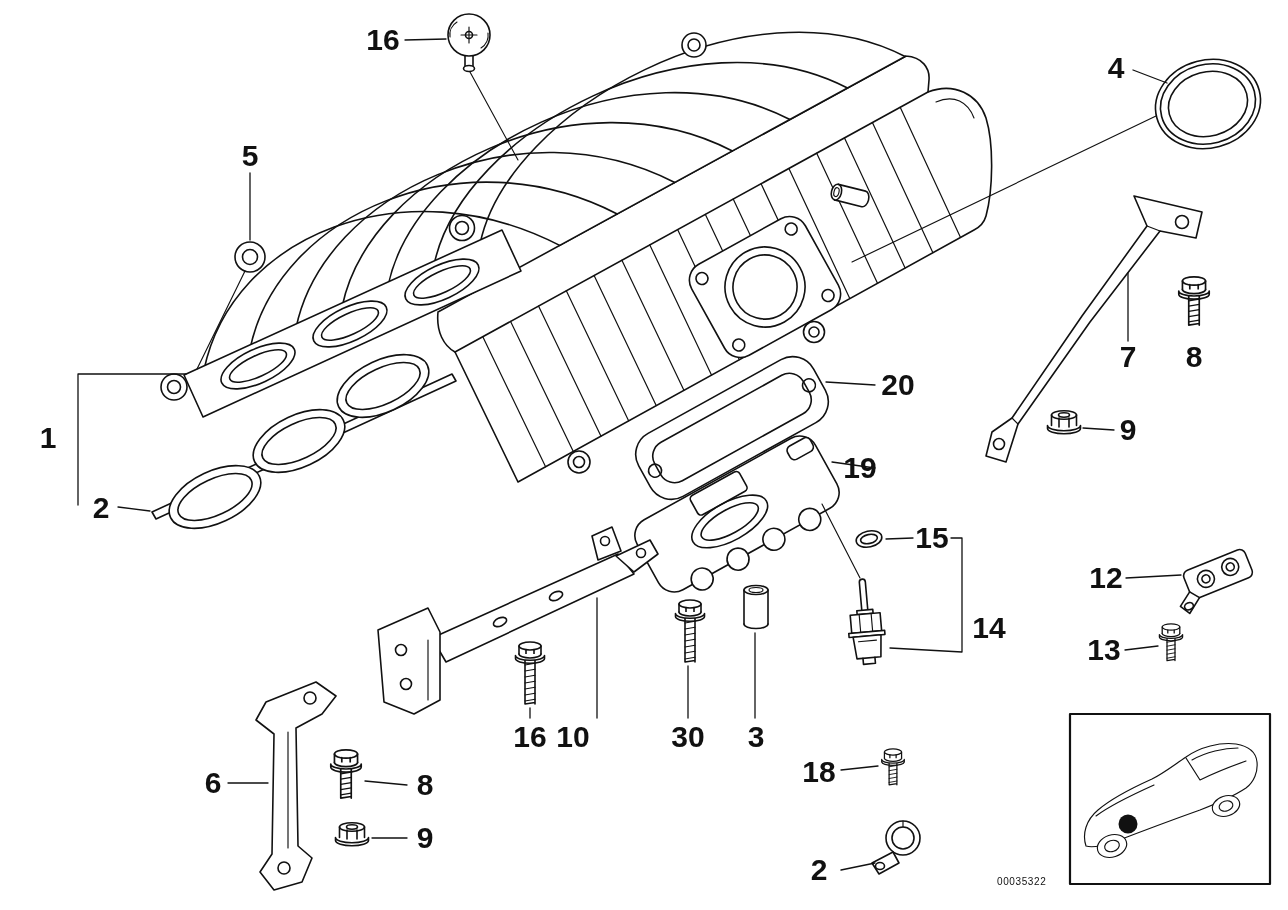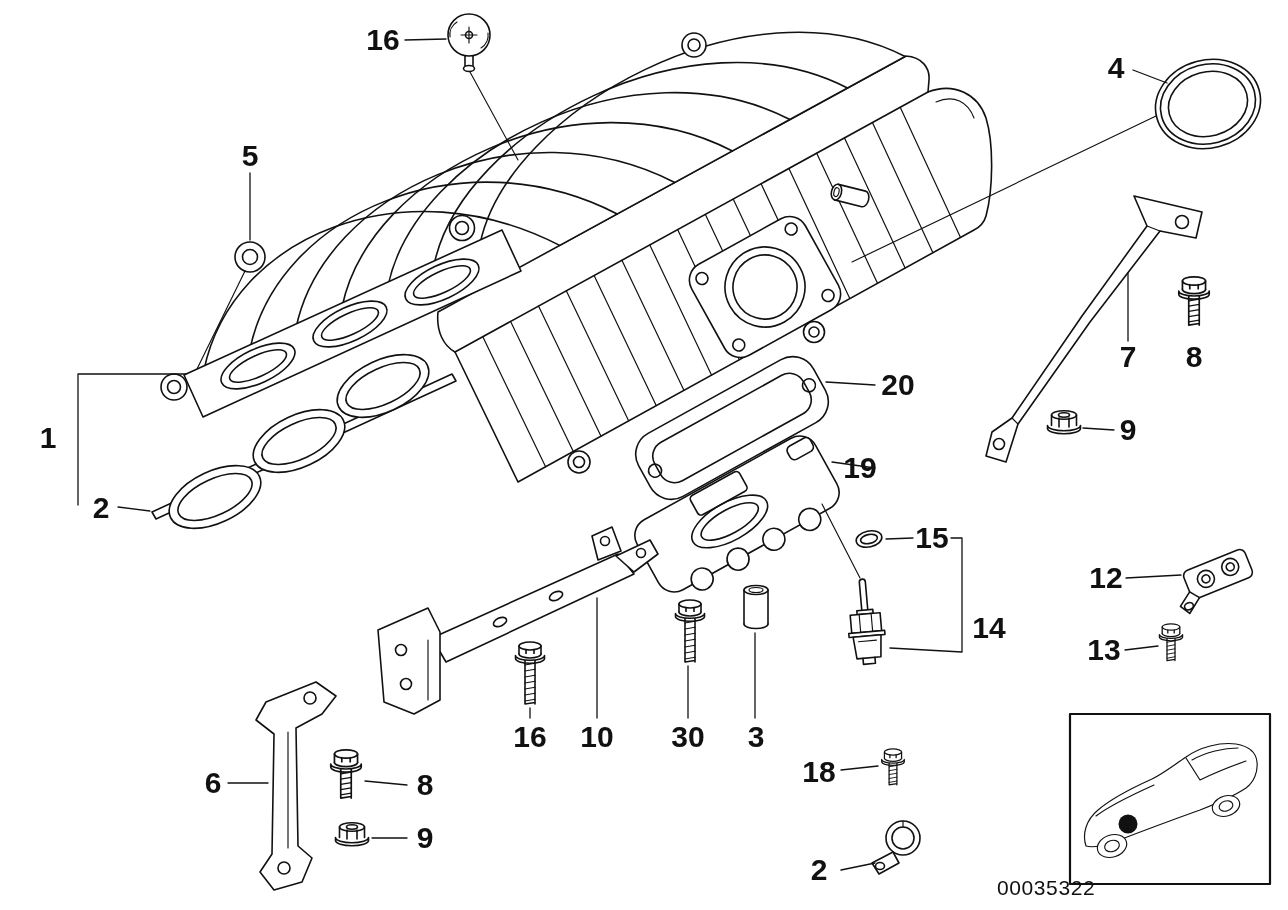--- a/index.html
+++ b/index.html
@@ -7,21 +7,21 @@
   .stage { position:relative; width:1288px; height:910px; background:#ffffff; overflow:hidden; }
   .art { position:absolute; left:0; top:0; width:1288px; height:910px; }
   .callout {
     position:absolute; transform:translate(-50%,-50%);
     font-family:"Liberation Sans", sans-serif;
     font-weight:bold; font-size:30px; color:#111; line-height:1;
     cursor:pointer; user-select:none; white-space:nowrap;
   }
   .code {
     position:absolute; left:997px; top:876px;
-    font-size:21px; letter-spacing:0.6px; color:#111;
+    font-size:10px; letter-spacing:0.6px; color:#111;
   }
   svg .thin { stroke-width:1.15; }
   svg .leader { stroke-width:1.3; }
   svg .rib { stroke-width:1.2; }
 </style>
 </head>
 <body>
 
 <div class="stage">
 
@@ -300,21 +300,21 @@
   <div class="callout" style="left:101px;top:508px">2</div>
   <div class="callout" style="left:756px;top:737px">3</div>
   <div class="callout" style="left:1116px;top:68px">4</div>
   <div class="callout" style="left:250px;top:156px">5</div>
   <div class="callout" style="left:213px;top:783px">6</div>
   <div class="callout" style="left:1128px;top:357px">7</div>
   <div class="callout" style="left:1194px;top:357px">8</div>
   <div class="callout" style="left:425px;top:785px">8</div>
   <div class="callout" style="left:1128px;top:430px">9</div>
   <div class="callout" style="left:425px;top:838px">9</div>
-  <div class="callout" style="left:597px;top:737px">10</div>
+  <div class="callout" style="left:573px;top:737px">10</div>
   <div class="callout" style="left:530px;top:737px">16</div>
   <div class="callout" style="left:1106px;top:578px">12</div>
   <div class="callout" style="left:1104px;top:650px">13</div>
   <div class="callout" style="left:989px;top:628px">14</div>
   <div class="callout" style="left:932px;top:538px">15</div>
   <div class="callout" style="left:383px;top:40px">16</div>
   <div class="callout" style="left:819px;top:870px">2</div>
   <div class="callout" style="left:819px;top:772px">18</div>
   <div class="callout" style="left:860px;top:468px">19</div>
   <div class="callout" style="left:898px;top:385px">20</div>

